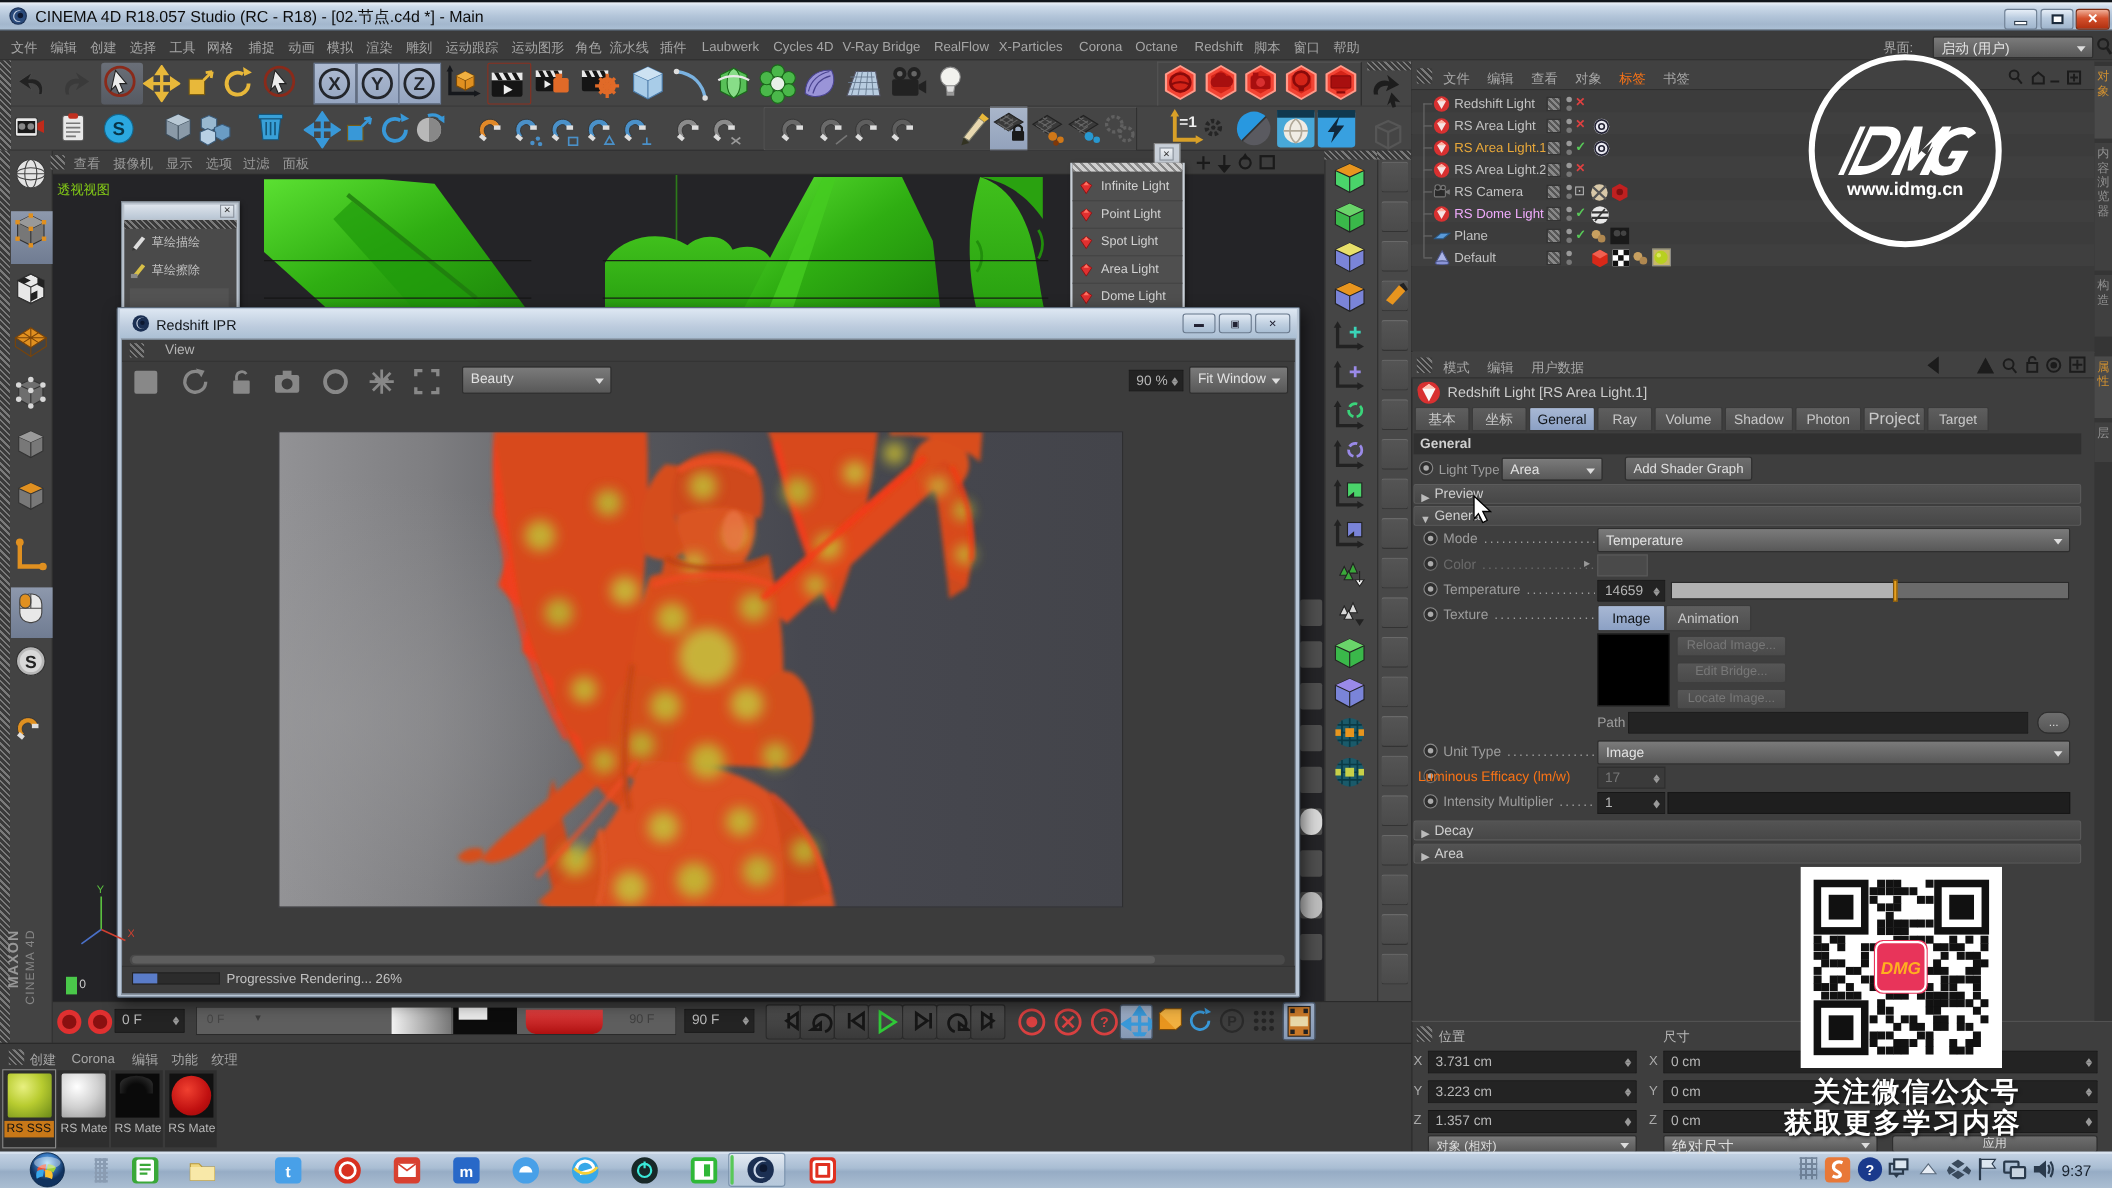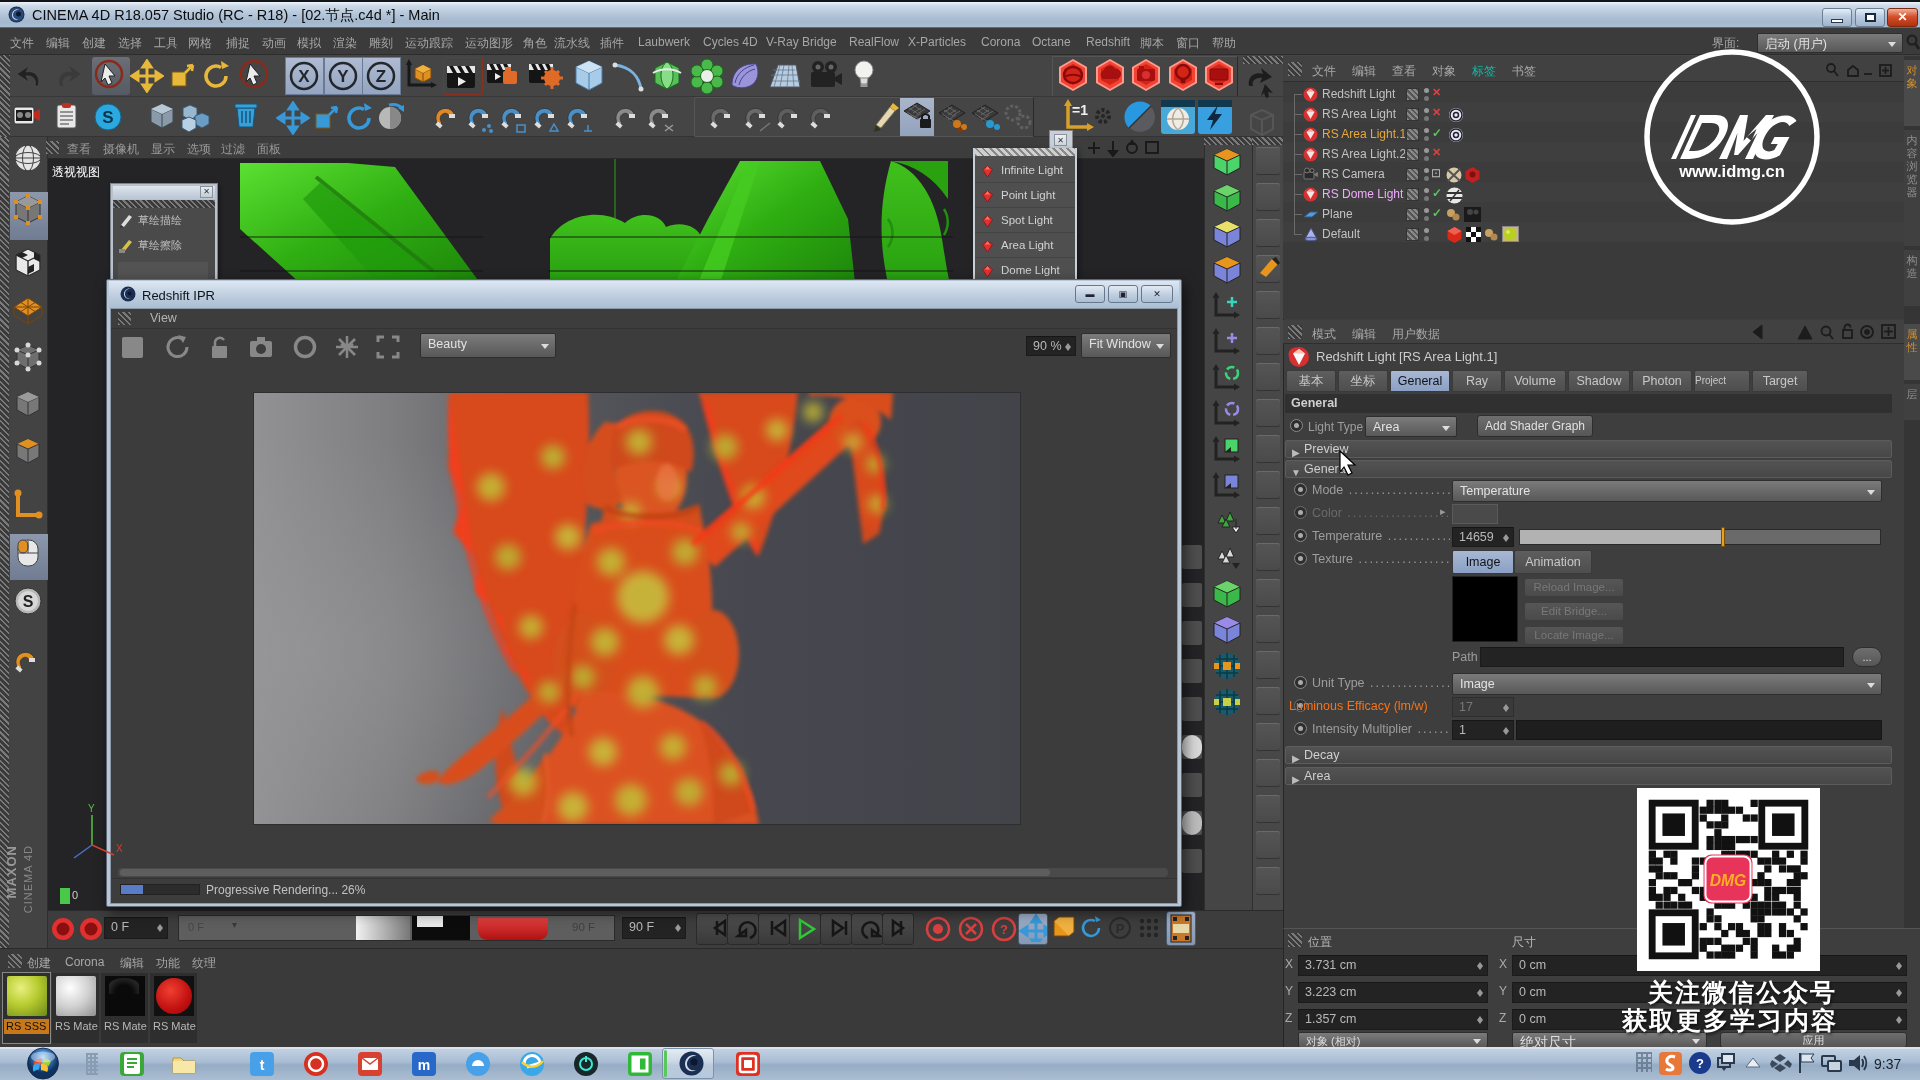--- a/index.html
+++ b/index.html
@@ -515,21 +515,21 @@
 <div class="a" style="left:22px;top:845px;writing-mode:vertical-rl;transform:rotate(180deg);font-size:11px;color:#888;letter-spacing:1px">CINEMA 4D</div>
 <div class="a" style="left:48px;top:137px;width:1235px;height:773px;background:#242427"></div>
 <div class="a" style="left:48px;top:137px;width:1235px;height:22px;background:#3d3d3d;border-bottom:1px solid #2a2a2a"></div>
 <div class="a hatch" style="left:46px;top:141px;width:13px;height:13px;"></div>
 <div class="a" style="left:67px;top:141px;font-size:12px;color:#9a9a9a">查看</div>
 <div class="a" style="left:103px;top:141px;font-size:12px;color:#9a9a9a">摄像机</div>
 <div class="a" style="left:151px;top:141px;font-size:12px;color:#9a9a9a">显示</div>
 <div class="a" style="left:187px;top:141px;font-size:12px;color:#9a9a9a">选项</div>
 <div class="a" style="left:221px;top:141px;font-size:12px;color:#9a9a9a">过滤</div>
 <div class="a" style="left:257px;top:141px;font-size:12px;color:#9a9a9a">面板</div>
-<div class="a" style="left:52px;top:164px;font-size:12px;color:#ffffff">透视视图</div>
+<div class="a" style="left:52px;top:164px;font-size:12px;color:#84cc16">透视视图</div>
 <svg class="a" style="left:48px;top:159px" width="1235" height="124" viewBox="0 0 1235 124">
 <defs>
 <linearGradient id="gg" x1="0" y1="0" x2="1" y2="1">
 <stop offset="0" stop-color="#5be032"></stop>
         <stop offset="0.5" stop-color="#2fae12"></stop>
         <stop offset="1" stop-color="#1d860a"></stop>
 </linearGradient>
 <linearGradient id="gg2" x1="0" y1="0" x2="0" y2="1">
 <stop offset="0" stop-color="#40c01c"></stop>
         <stop offset="1" stop-color="#28a010"></stop>
@@ -758,21 +758,21 @@
 <div class="a" style="left:1182px;top:849px;width:20px;height:24px;background:#4e4e4e;border-radius:2px"></div>
 <div class="a" style="left:1182px;top:735px;width:20px;height:24px;background:#d8d8d8;border-radius:10px"></div>
 <div class="a" style="left:1182px;top:811px;width:20px;height:24px;background:#bcbcbc;border-radius:10px"></div>
 <div class="a" style="left:1283px;top:56px;width:637px;height:264px;background:#3e3e3e;border-left:1px solid #262626"></div>
 <div class="a" style="left:1283px;top:56px;width:621px;height:26px;background:#414141;border-bottom:1px solid #2e2e2e"></div>
 <div class="a hatch" style="left:1288px;top:62px;width:14px;height:14px;"></div>
 <div class="a" style="left:1312px;top:63px;font-size:12px;color:#a8a8a8">文件</div>
 <div class="a" style="left:1352px;top:63px;font-size:12px;color:#a8a8a8">编辑</div>
 <div class="a" style="left:1392px;top:63px;font-size:12px;color:#a8a8a8">查看</div>
 <div class="a" style="left:1432px;top:63px;font-size:12px;color:#a8a8a8">对象</div>
-<div class="a" style="left:1472px;top:63px;font-size:12px;color:#14b8a6">标签</div>
+<div class="a" style="left:1472px;top:63px;font-size:12px;color:#f97316">标签</div>
 <div class="a" style="left:1512px;top:63px;font-size:12px;color:#a8a8a8">书签</div>
 <svg class="a" style="left:1824px;top:62px" width="76" height="16">
     <g stroke="#1c1c1c" stroke-width="1.8" fill="none">
 <circle cx="7" cy="6" r="4"></circle>
       <line x1="10" y1="9" x2="14" y2="14"></line>
 <path d="M24 14v-6l5-4 5 4v6z"></path>
       <line x1="40" y1="12" x2="48" y2="12"></line>
 <rect x="56" y="3" width="11" height="11"></rect>
       <line x1="58" y1="8.5" x2="65" y2="8.5"></line>
       <line x1="61.5" y1="5" x2="61.5" y2="12"></line>
@@ -961,21 +961,21 @@
     <path d="M11 3l6 4.5H5z" fill="#ffc0b0"></path>
   </svg>
 <div class="a" style="left:1316px;top:349px;font-size:13px;color:#cccccc">Redshift Light [RS Area Light.1]</div>
 <div class="a" style="left:1286px;top:370px;width:50px;height:22px;background:linear-gradient(#5e5e5e,#4e4e4e);border:1px solid #3a3a3a;border-radius:2px 2px 0 0;color:#c8c8c8;font-size:12.5px;text-align:center;line-height:20px">基本</div>
 <div class="a" style="left:1338px;top:370px;width:50px;height:22px;background:linear-gradient(#5e5e5e,#4e4e4e);border:1px solid #3a3a3a;border-radius:2px 2px 0 0;color:#c8c8c8;font-size:12.5px;text-align:center;line-height:20px">坐标</div>
 <div class="a" style="left:1390px;top:370px;width:60px;height:22px;background:linear-gradient(#a8b8d4,#8ba0c4);border:1px solid #3a3a3a;border-radius:2px 2px 0 0;color:#101418;font-size:12.5px;text-align:center;line-height:20px">General</div>
 <div class="a" style="left:1452px;top:370px;width:50px;height:22px;background:linear-gradient(#5e5e5e,#4e4e4e);border:1px solid #3a3a3a;border-radius:2px 2px 0 0;color:#c8c8c8;font-size:12.5px;text-align:center;line-height:20px">Ray</div>
 <div class="a" style="left:1504px;top:370px;width:62px;height:22px;background:linear-gradient(#5e5e5e,#4e4e4e);border:1px solid #3a3a3a;border-radius:2px 2px 0 0;color:#c8c8c8;font-size:12.5px;text-align:center;line-height:20px">Volume</div>
 <div class="a" style="left:1568px;top:370px;width:62px;height:22px;background:linear-gradient(#5e5e5e,#4e4e4e);border:1px solid #3a3a3a;border-radius:2px 2px 0 0;color:#c8c8c8;font-size:12.5px;text-align:center;line-height:20px">Shadow</div>
 <div class="a" style="left:1632px;top:370px;width:60px;height:22px;background:linear-gradient(#5e5e5e,#4e4e4e);border:1px solid #3a3a3a;border-radius:2px 2px 0 0;color:#c8c8c8;font-size:12.5px;text-align:center;line-height:20px">Photon</div>
-<div class="a" style="left:1694px;top:370px;width:56px;height:22px;background:linear-gradient(#5e5e5e,#4e4e4e);border:1px solid #3a3a3a;border-radius:2px 2px 0 0;color:#c8c8c8;font-size:10px;text-align:left;line-height:20px">Project</div>
+<div class="a" style="left:1694px;top:370px;width:56px;height:22px;background:linear-gradient(#5e5e5e,#4e4e4e);border:1px solid #3a3a3a;border-radius:2px 2px 0 0;color:#c8c8c8;font-size:15px;text-align:center;line-height:20px">Project</div>
 <div class="a" style="left:1752px;top:370px;width:56px;height:22px;background:linear-gradient(#5e5e5e,#4e4e4e);border:1px solid #3a3a3a;border-radius:2px 2px 0 0;color:#c8c8c8;font-size:12.5px;text-align:center;line-height:20px">Target</div>
 <div class="a" style="left:1285px;top:394px;width:607px;height:19px;background:#303030;color:#d0d0d0;font-size:12.5px;font-weight:bold;padding-left:6px;line-height:18px">General</div>
 <div class="a radio" style="left:1290px;top:419px;width:13px;height:13px;"></div>
 <div class="a lbl" style="left:1308px;top:420px;font-size:12px">Light Type</div>
 <div class="a dd" style="left:1365px;top:416px;width:92px;height:21px;">Area</div>
 <div class="a" style="left:1477px;top:415px;width:116px;height:22px;background:linear-gradient(#6e6e6e,#565656);border:1px solid #2e2e2e;border-radius:3px;color:#e0e0e0;font-size:12px;text-align:center;line-height:20px">Add Shader Graph</div>
 <div class="a cbar" style="left:1285px;top:440px;width:607px;height:18px;"><span style="color:#bbb;font-size:10px;position:absolute;left:6px;top:3px">▶</span>Preview</div>
 <div class="a cbar" style="left:1285px;top:460px;width:607px;height:18px;"><span style="color:#bbb;font-size:10px;position:absolute;left:5px;top:3px">▼</span>General</div>
 <div class="a radio" style="left:1294px;top:483px;border-color:#8a8a8a"></div>
 <div class="a" style="left:1312px;top:483px;font-size:12.5px;color:#9d9d9d;width:138px;overflow:hidden;white-space:nowrap">Mode<span style="letter-spacing:2px"> ............................</span></div>

